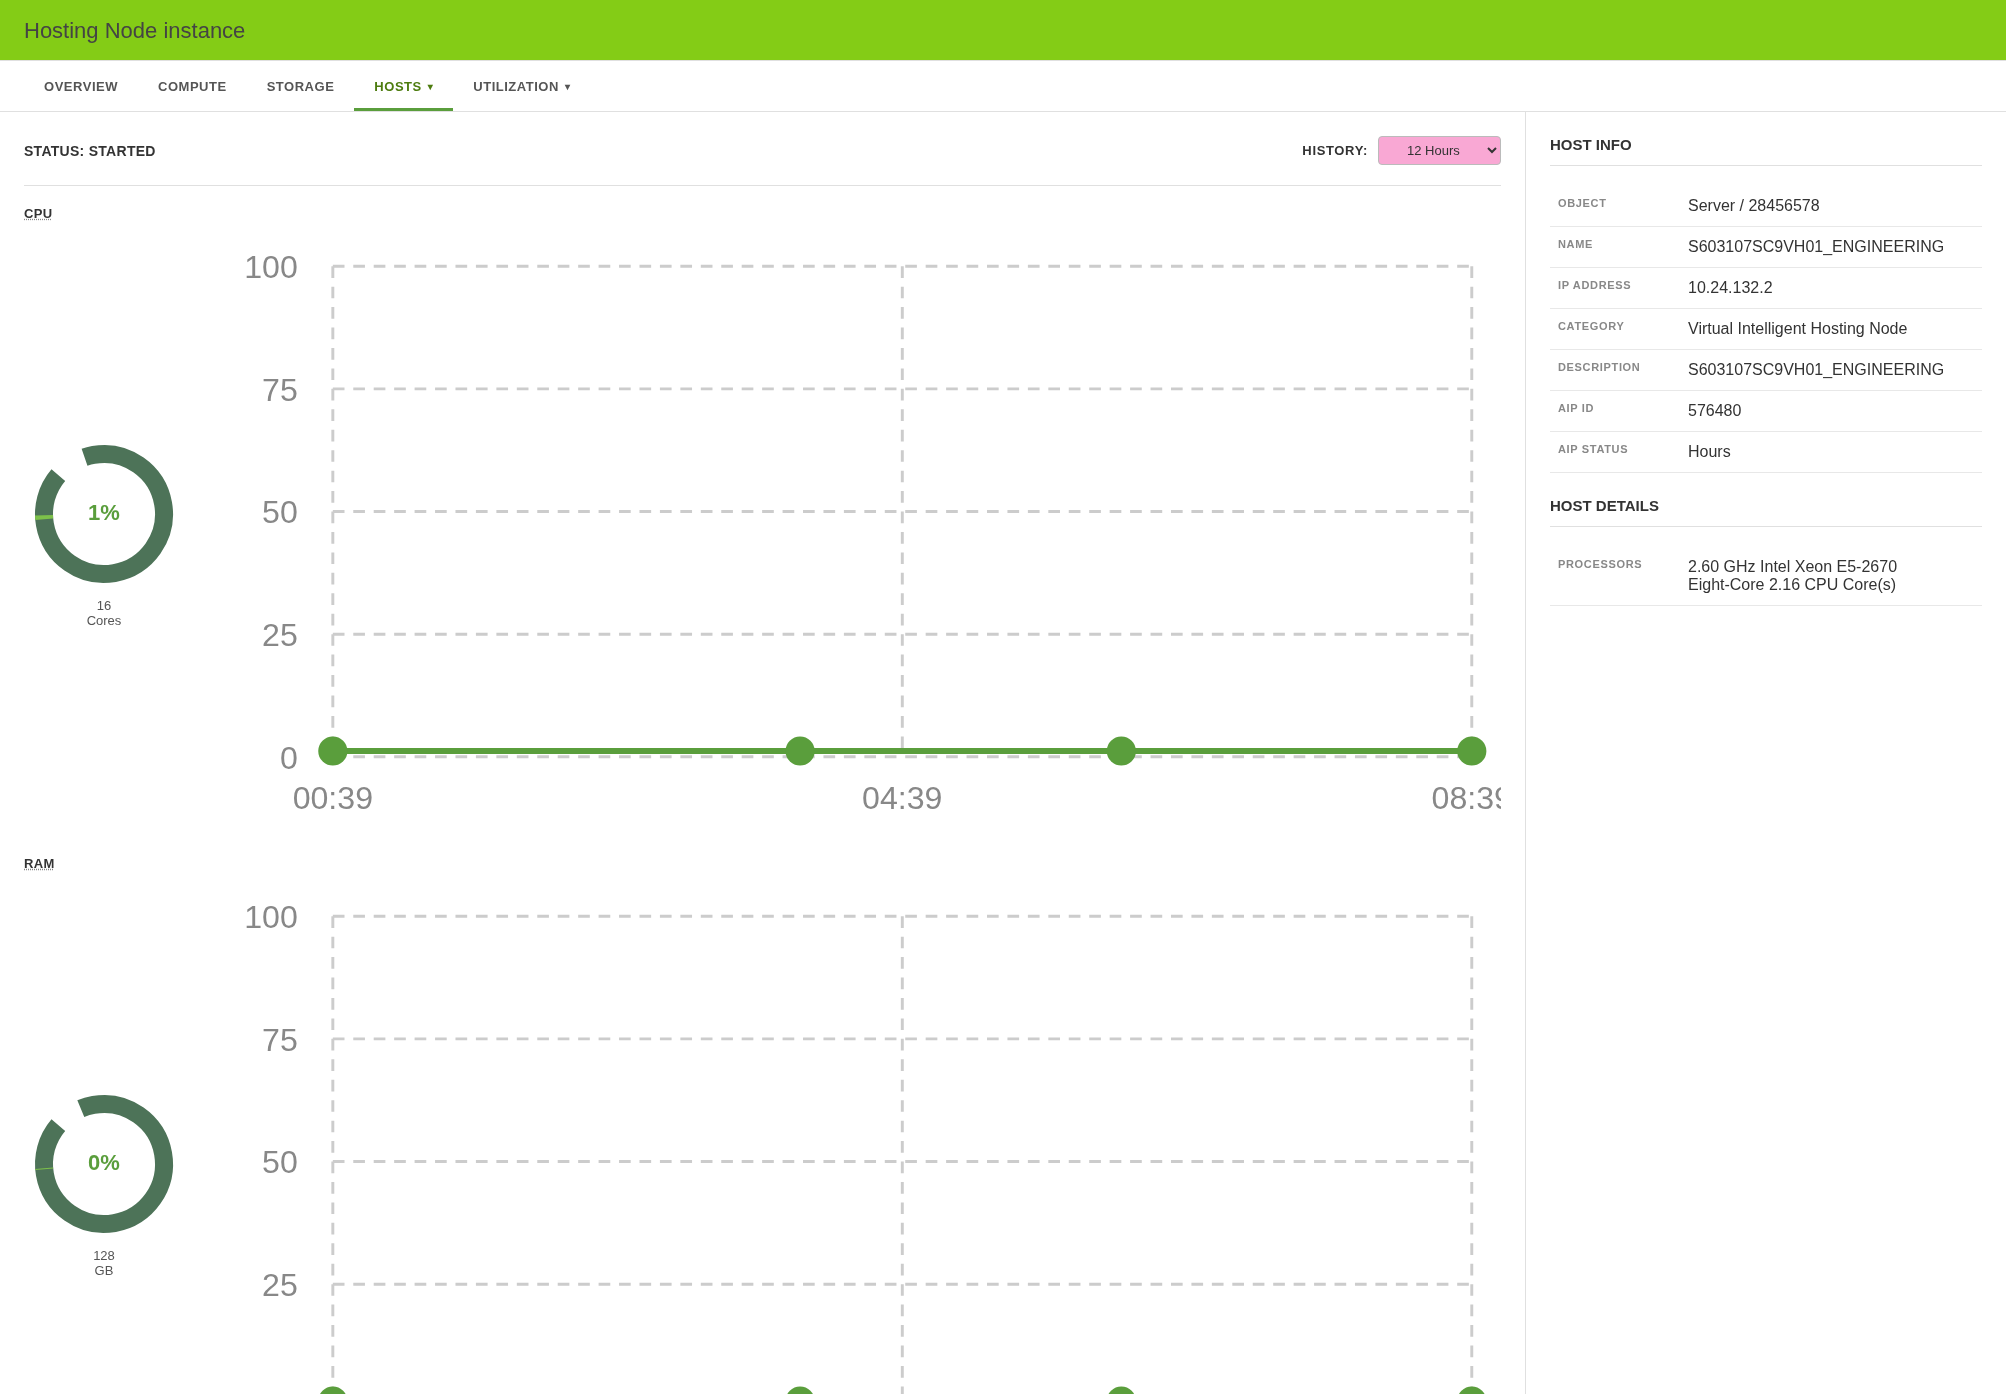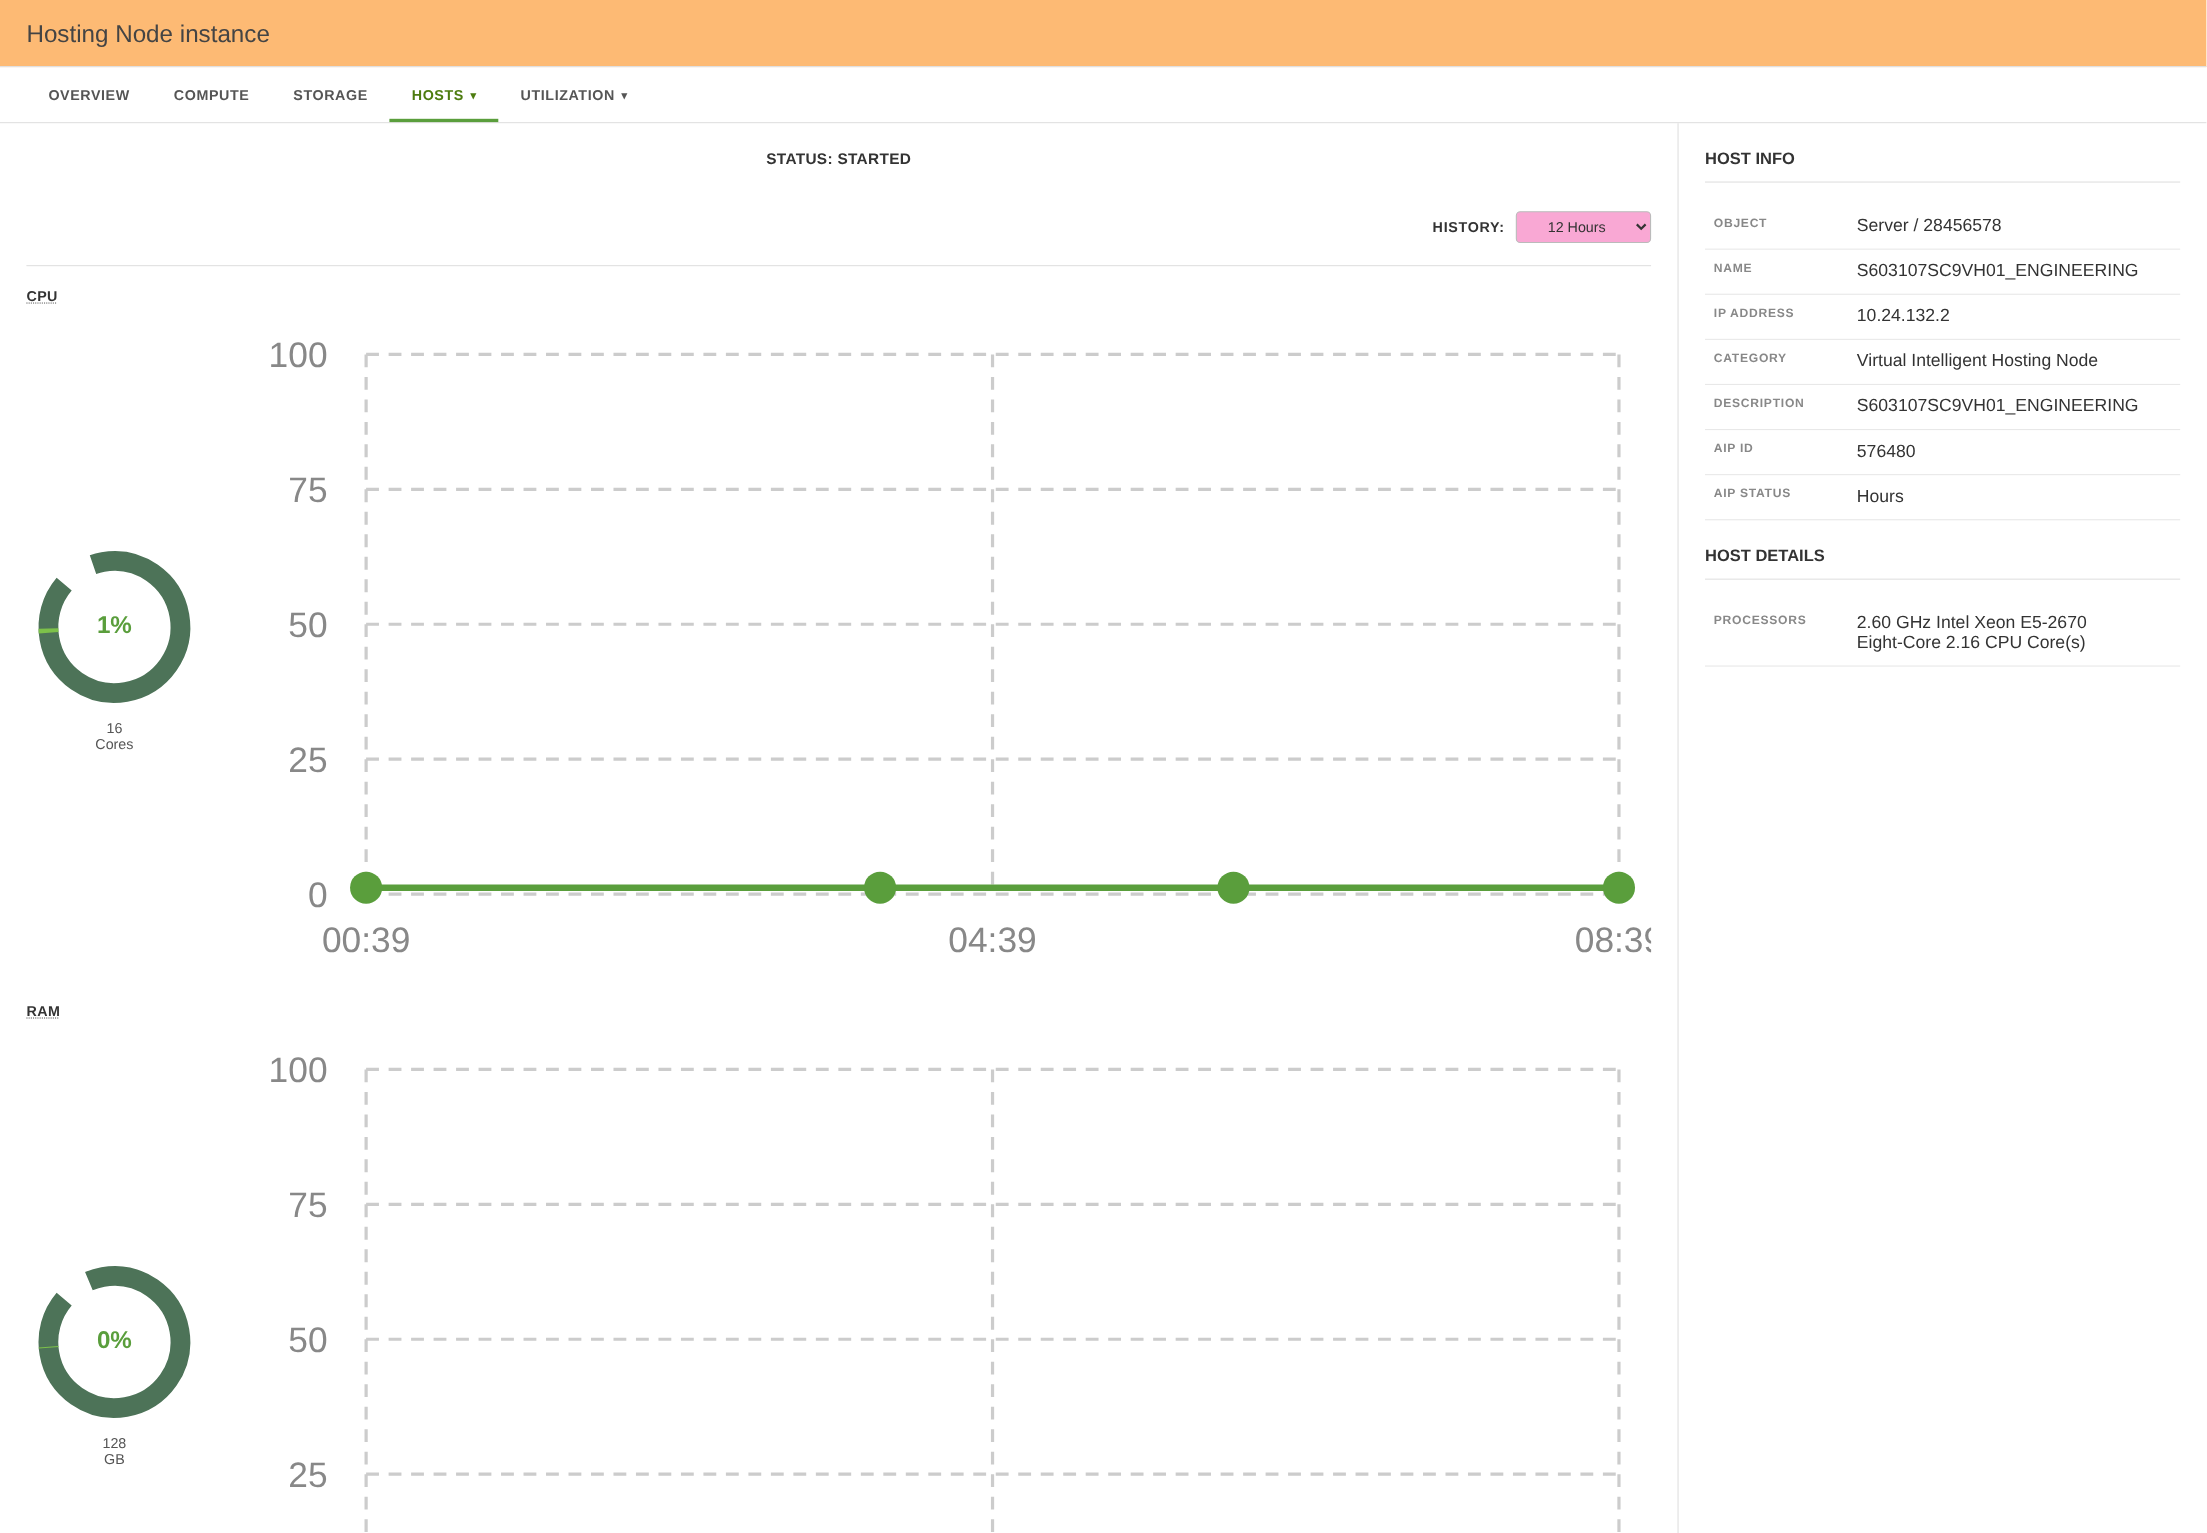--- a/index.html
+++ b/index.html
@@ -7,21 +7,21 @@
       font-family: -apple-system, BlinkMacSystemFont, 'Segoe UI', Arial, sans-serif;
       background: #fff;
       color: #333;
       font-size: 14px;
     }
 
     
     .page-header {
       padding: 18px 24px 16px 24px;
       border-bottom: 1px solid #e0e0e0;
-      background: #fdba74;
+      background: #84cc16;
     }
     .page-title {
       font-size: 22px;
       font-weight: 400;
       color: #444;
     }
 
     
     .nav-tabs {
       display: flex;
@@ -65,21 +65,20 @@
       border-right: 1px solid #e0e0e0;
       min-width: 0;
     }
 
     
     .status-row {
       display: flex;
       align-items: center;
       gap: 40px;
       margin-bottom: 20px;
-      flex-direction: column;
     }
     .status-label {
       font-size: 14px;
       font-weight: 700;
       color: #333;
       letter-spacing: 0.02em;
     }
     .history-row {
       display: flex;
       align-items: center;

